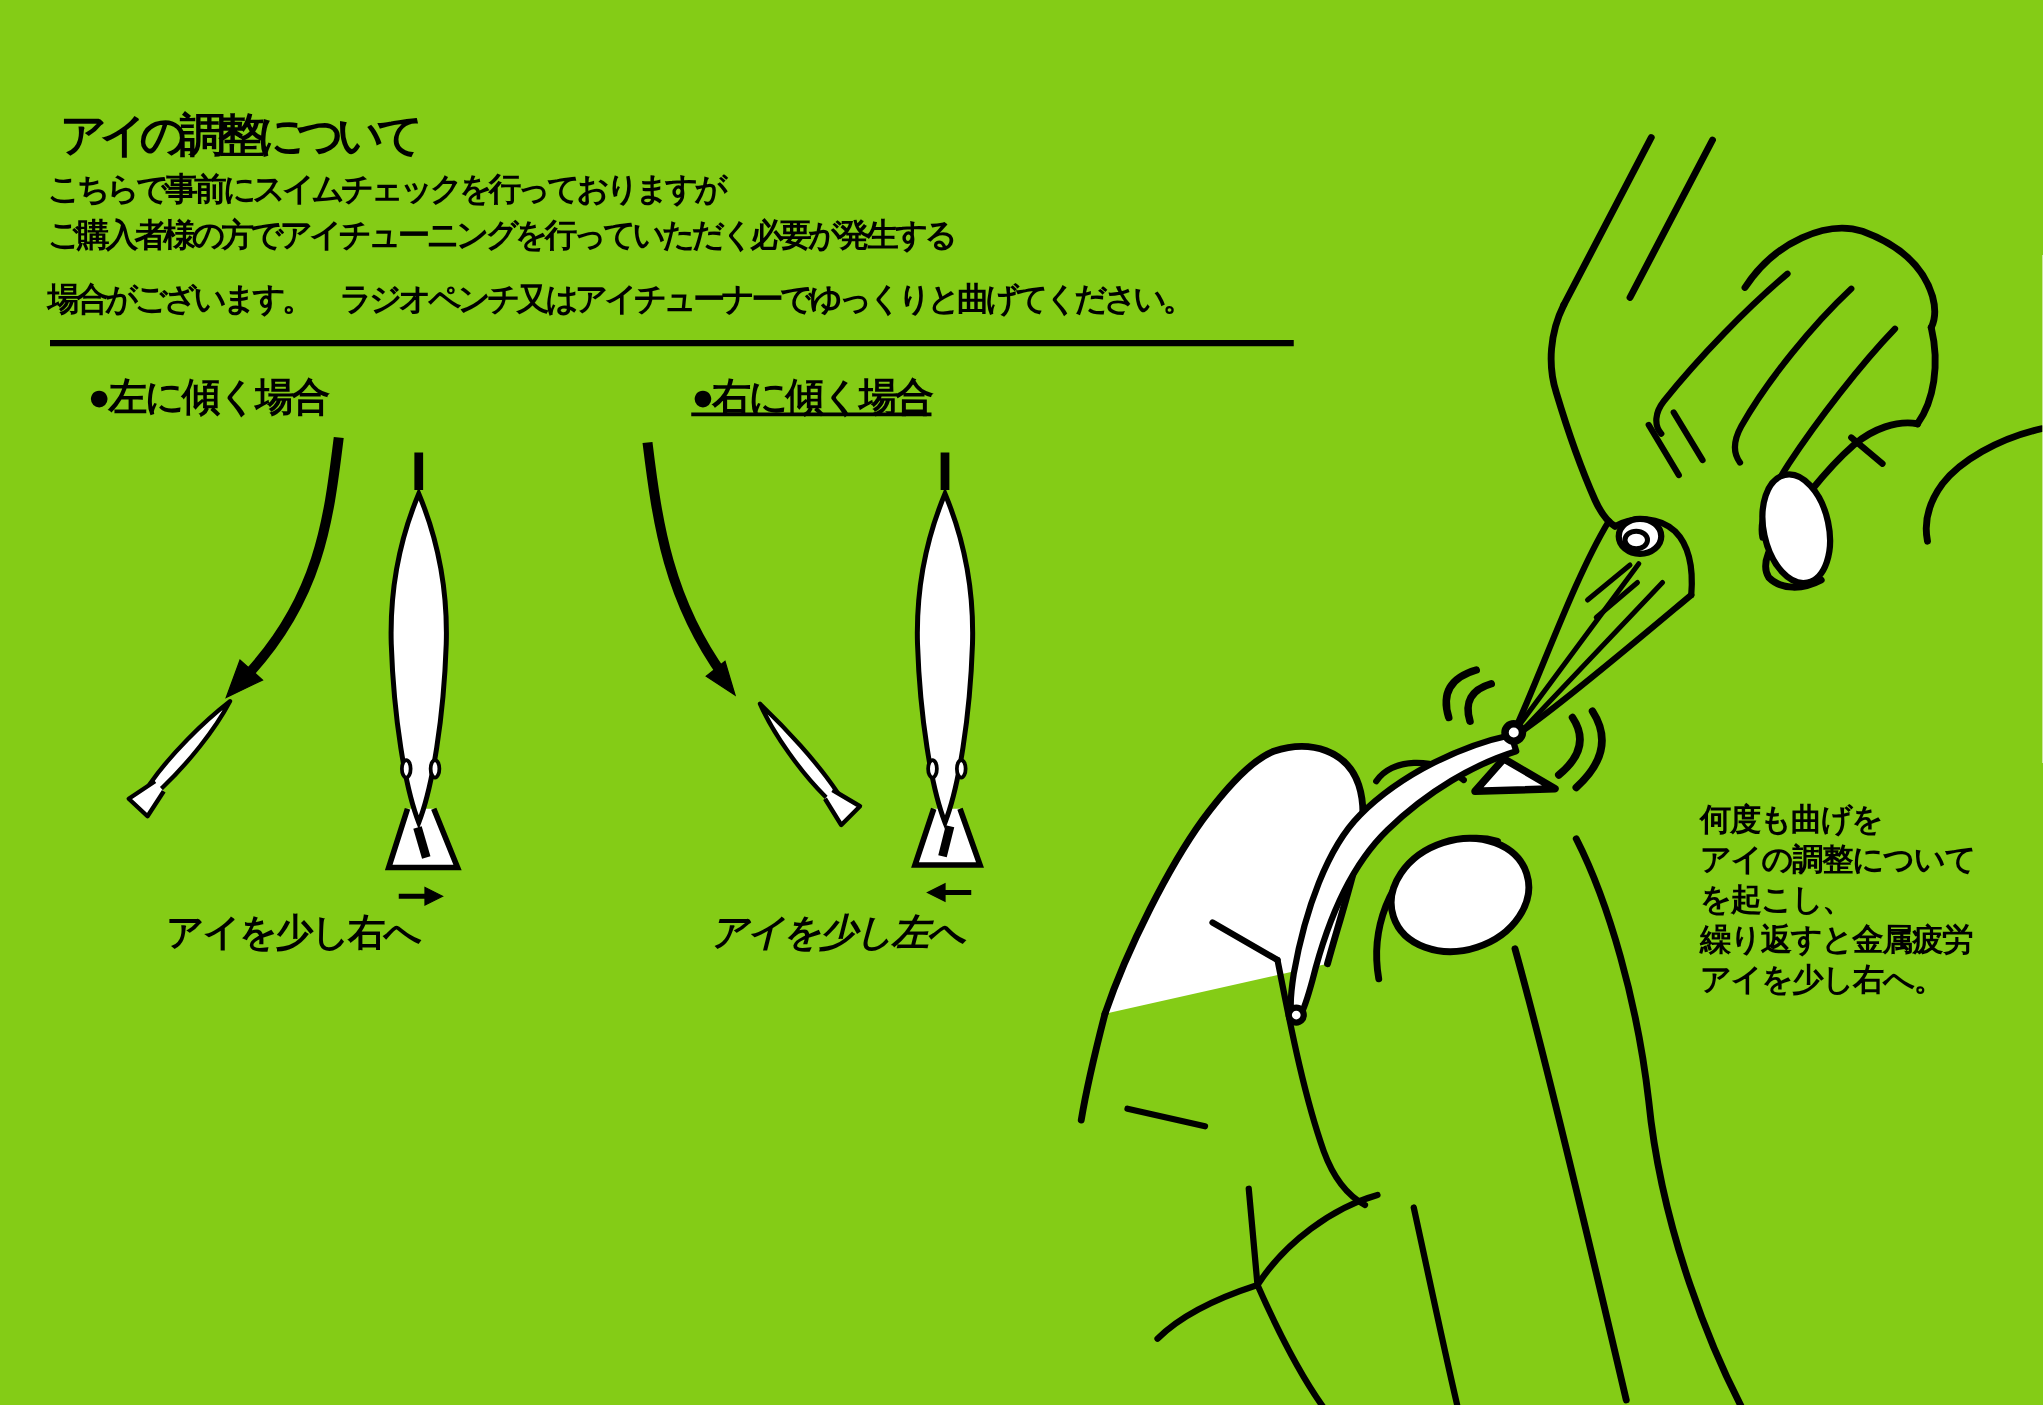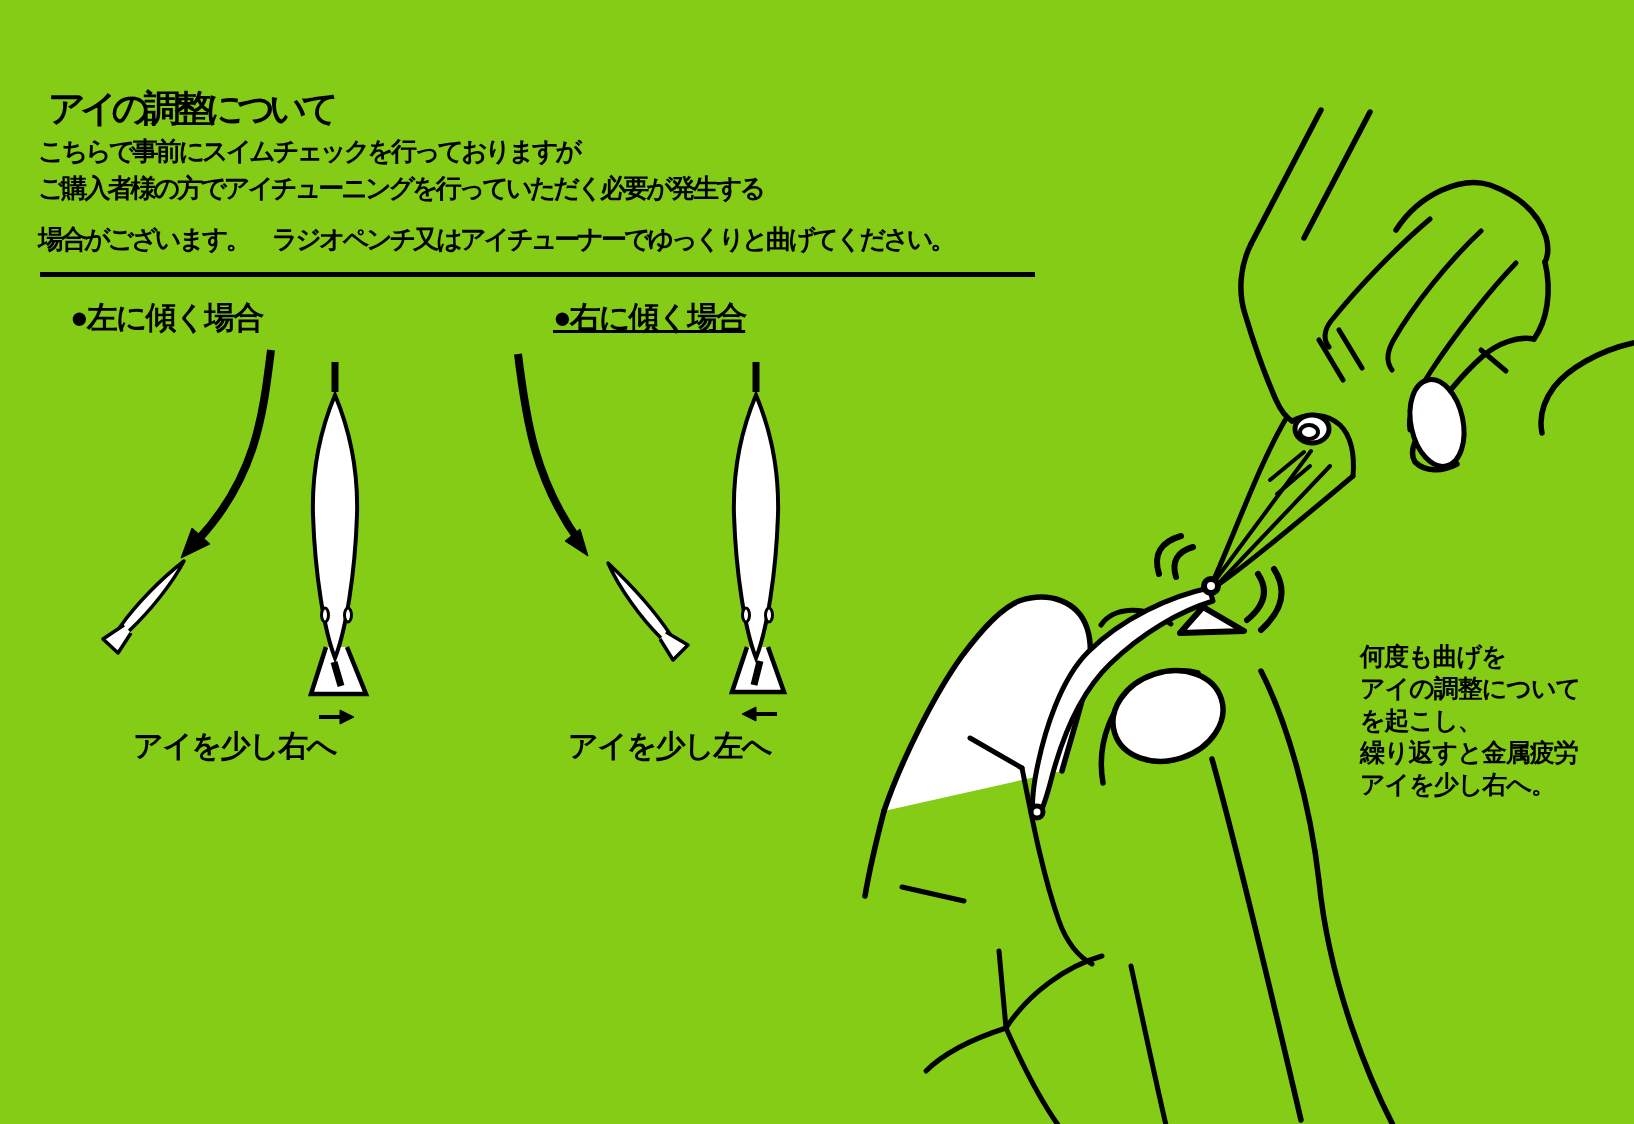--- a/index.html
+++ b/index.html
@@ -10,21 +10,21 @@
     font-weight:bold;
   }
   .abs{position:absolute; white-space:nowrap;}
   .title{left:48px; top:84px; font-size:37px; letter-spacing:-6px;}
   .intro{left:38px; font-size:26px; letter-spacing:-3px;}
   .intro.l1{top:134px;} .intro.l2{top:171px;} .intro.l3{top:207px;margin-top:15px;}
   .divider{left:40px; top:272px; width:995px; height:5px; background:#000;}
   .heading{top:297px; font-size:31px; letter-spacing:-2px;}
   .heading.left{left:70px;} .heading.right{left:553px;text-decoration:underline;}
   .caption{top:726px; font-size:30px; letter-spacing:-1.5px;}
-  .caption.left{left:133px;} .caption.right{left:568px;}
+  .caption.left{left:133px;} .caption.right{left:568px;font-style:italic;}
   .note{left:1316px; top:640px; font-size:25px; letter-spacing:-1px; line-height:32px;}
   .note div{height:32px;margin-left:44px;}
   svg{position:absolute; overflow:visible;}
   svg *{stroke:#000;}
 </style>
 </head>
 <body>
 
 <div id="stage">
 

